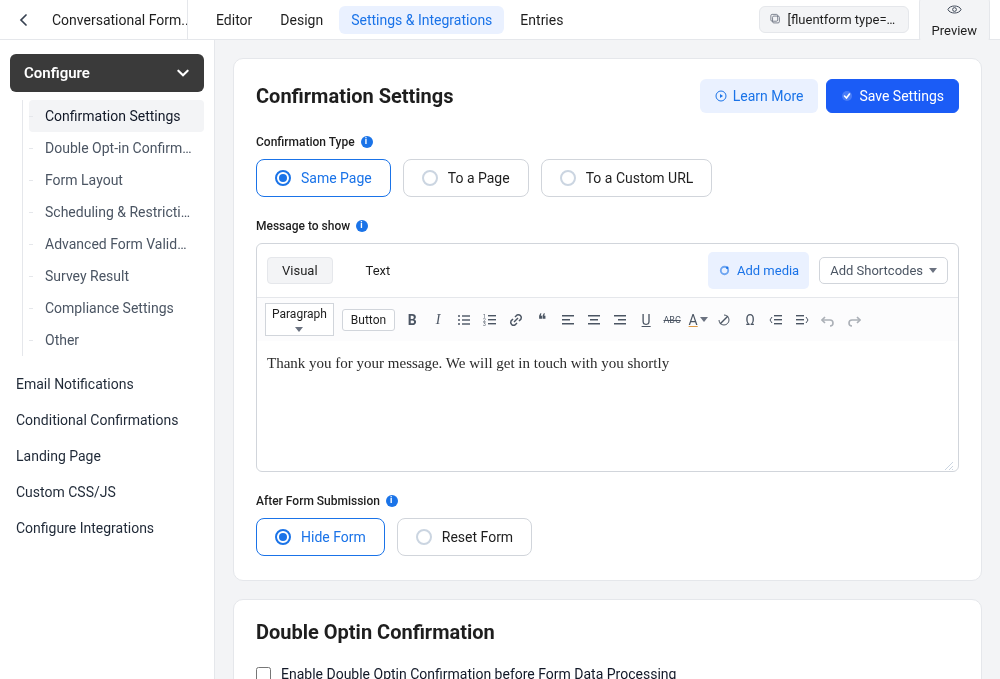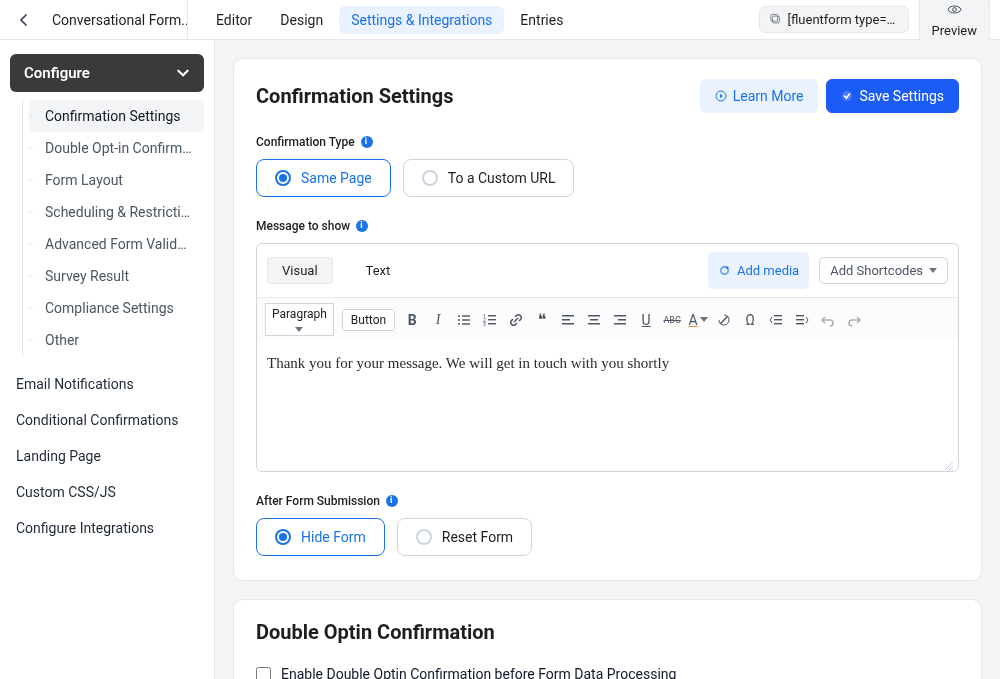--- a/index.html
+++ b/index.html
@@ -366,20 +366,24 @@
         <span>Confirmation Type</span>
         <span class="info-dot"></span>
       </div>
       <div class="radio-row">
         <div class="radio-pill selected">
           <span class="dot"></span>
           <span>Same Page</span>
         </div>
         <div class="radio-pill">
           <span class="dot"></span>
+          <span>To a Page</span>
+        </div>
+        <div class="radio-pill">
+          <span class="dot"></span>
           <span>To a Custom URL</span>
         </div>
       </div>
 
       <div class="field-label">
         <span>Message to show</span>
         <span class="info-dot"></span>
       </div>
 
       <div class="editor">

